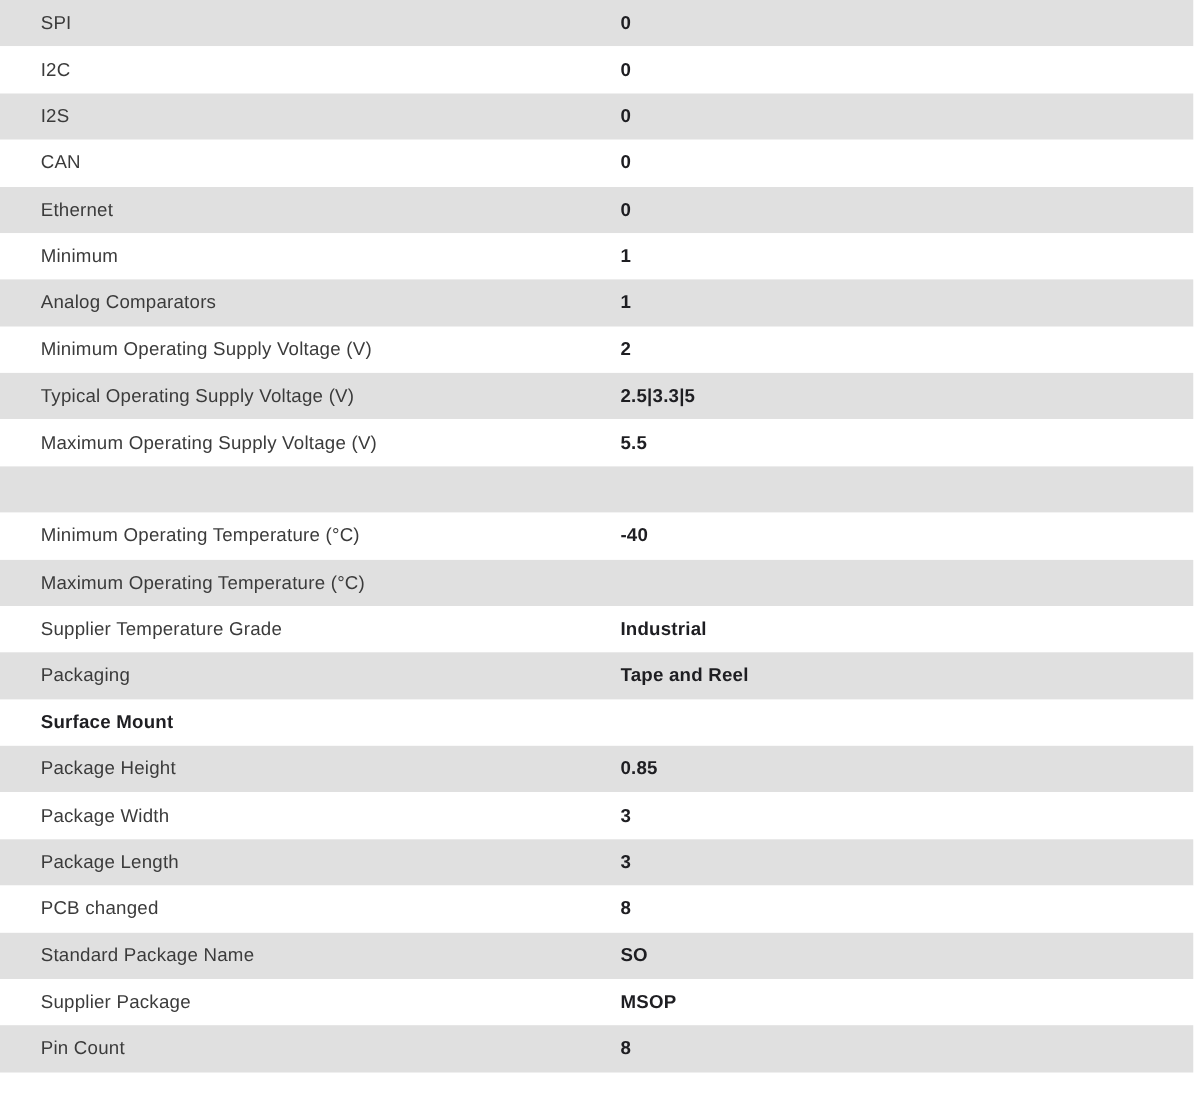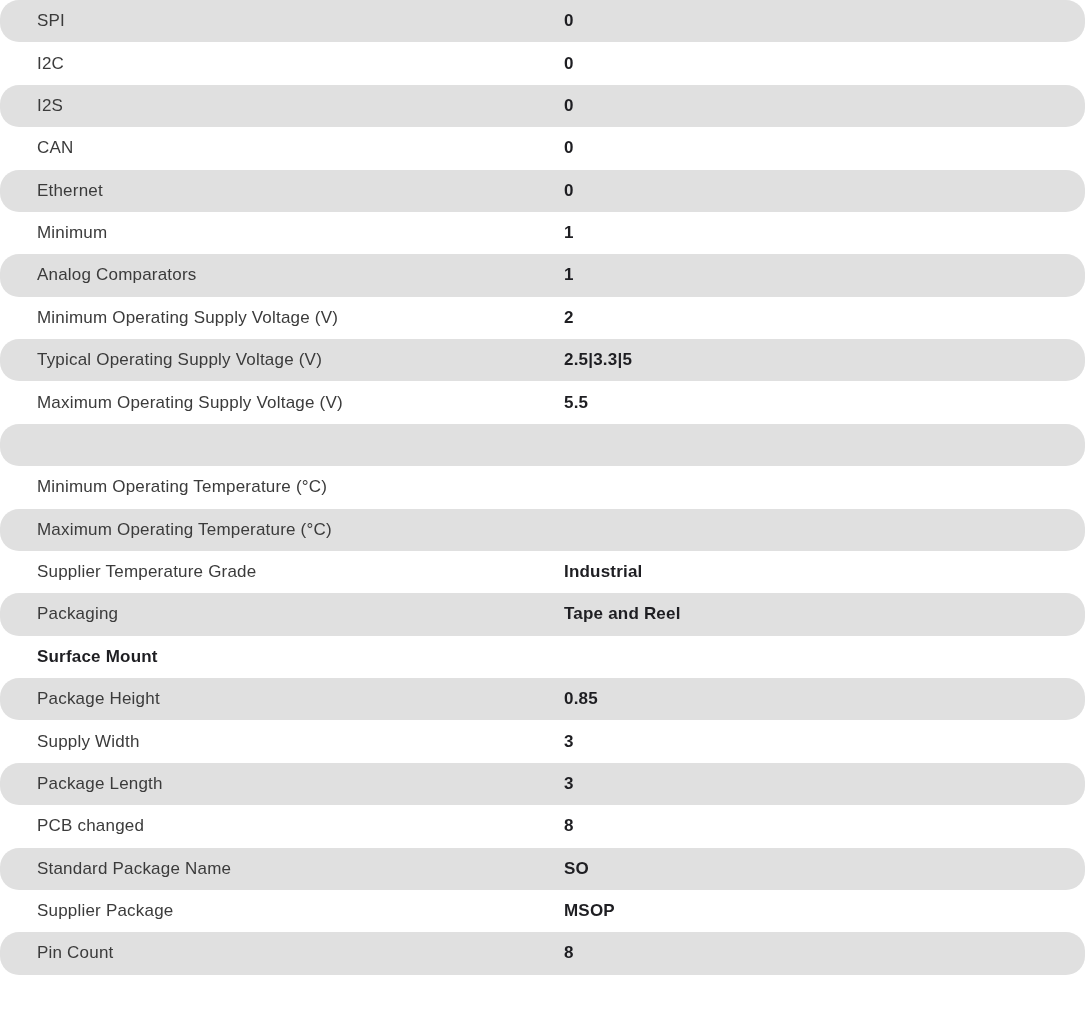--- a/index.html
+++ b/index.html
@@ -19,21 +19,20 @@
     width: 1085px;
     height: 1017px;
     overflow: hidden;
   }
   .spec-row {
     display: flex;
     align-items: center;
     height: 42.375px;
     padding-left: 37px;
     background: var(--plain);
-    border-radius: 19px;
   }
   .spec-row.striped {
     background: var(--stripe);
   }
   .spec-label {
     flex: 0 0 527px;
     width: 527px;
     font-size: 17px;
     font-weight: 400;
     color: var(--label-color);
@@ -92,41 +91,42 @@
     <div class="spec-value">2.5|3.3|5</div>
   </div>
     <div class="spec-row">
     <div class="spec-label">Maximum Operating Supply Voltage (V)</div>
     <div class="spec-value">5.5</div>
   </div>
     <div class="spec-row striped">
   </div>
     <div class="spec-row">
     <div class="spec-label">Minimum Operating Temperature (°C)</div>
+    <div class="spec-value">-40</div>
   </div>
     <div class="spec-row striped">
     <div class="spec-label">Maximum Operating Temperature (°C)</div>
   </div>
     <div class="spec-row">
     <div class="spec-label">Supplier Temperature Grade</div>
     <div class="spec-value">Industrial</div>
   </div>
     <div class="spec-row striped">
     <div class="spec-label">Packaging</div>
     <div class="spec-value">Tape and Reel</div>
   </div>
     <div class="spec-row">
     <div class="spec-value">Surface Mount</div>
   </div>
     <div class="spec-row striped">
     <div class="spec-label">Package Height</div>
     <div class="spec-value">0.85</div>
   </div>
     <div class="spec-row">
-    <div class="spec-label">Supply Width</div>
+    <div class="spec-label">Package Width</div>
     <div class="spec-value">3</div>
   </div>
     <div class="spec-row striped">
     <div class="spec-label">Package Length</div>
     <div class="spec-value">3</div>
   </div>
     <div class="spec-row">
     <div class="spec-label">PCB changed</div>
     <div class="spec-value">8</div>
   </div>

